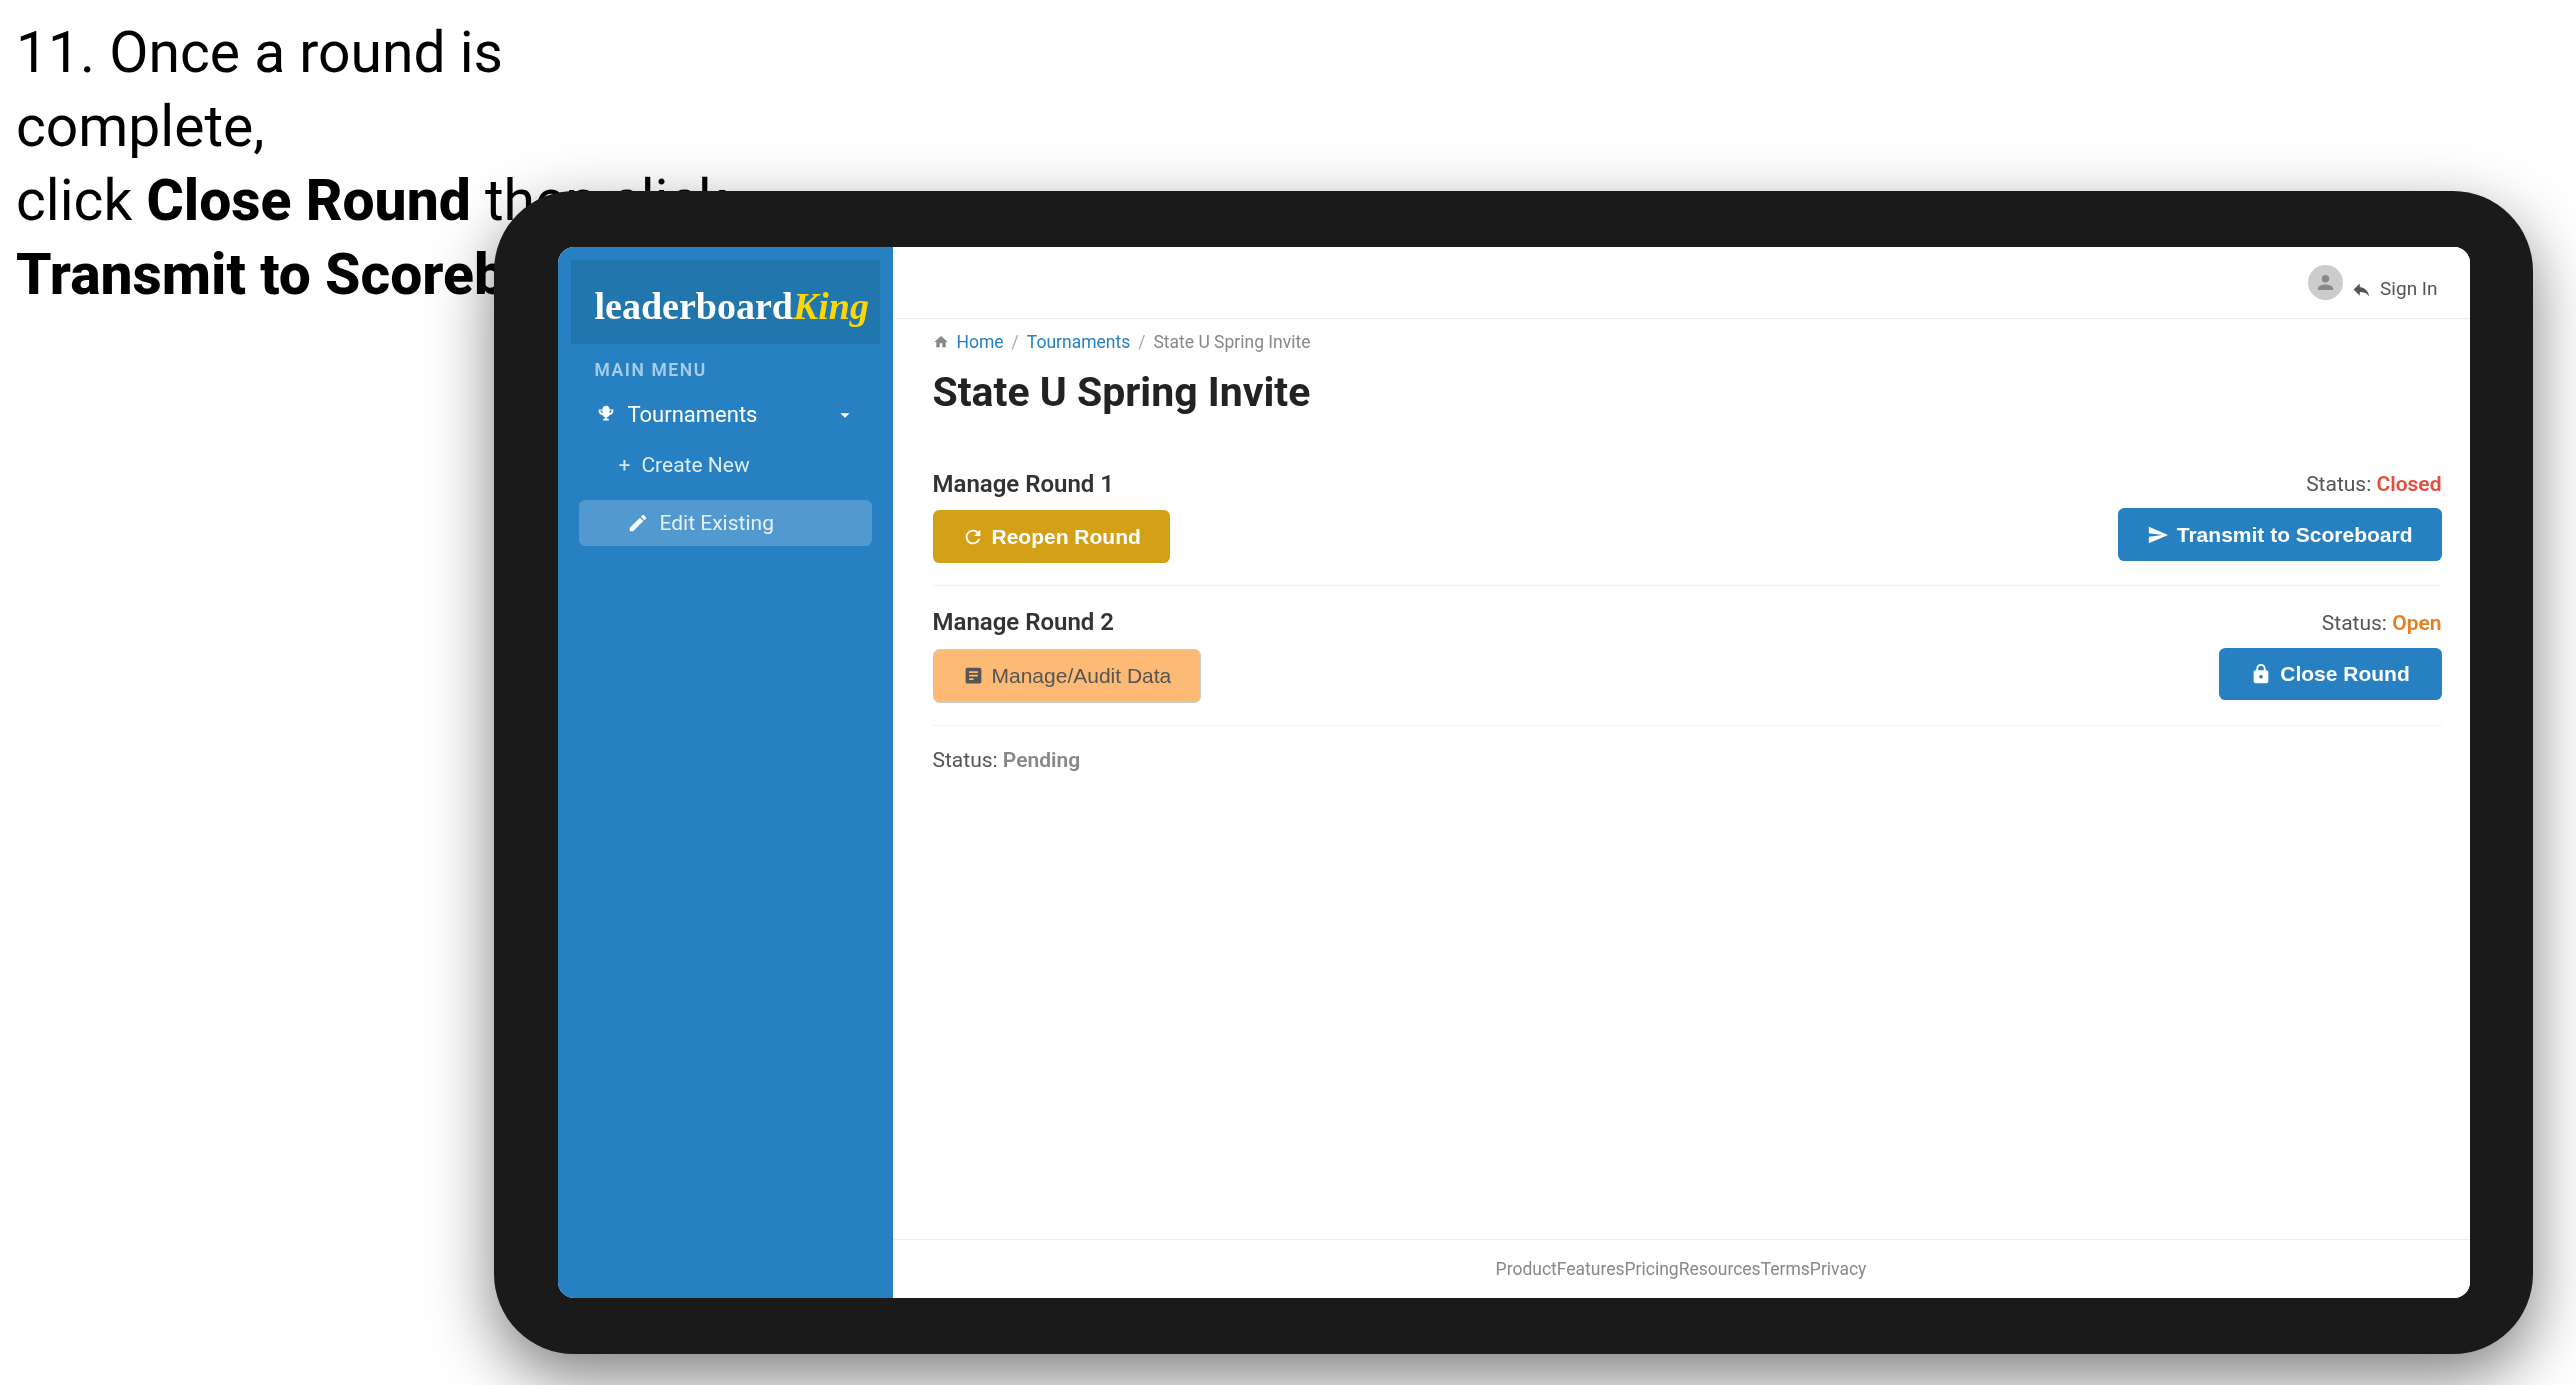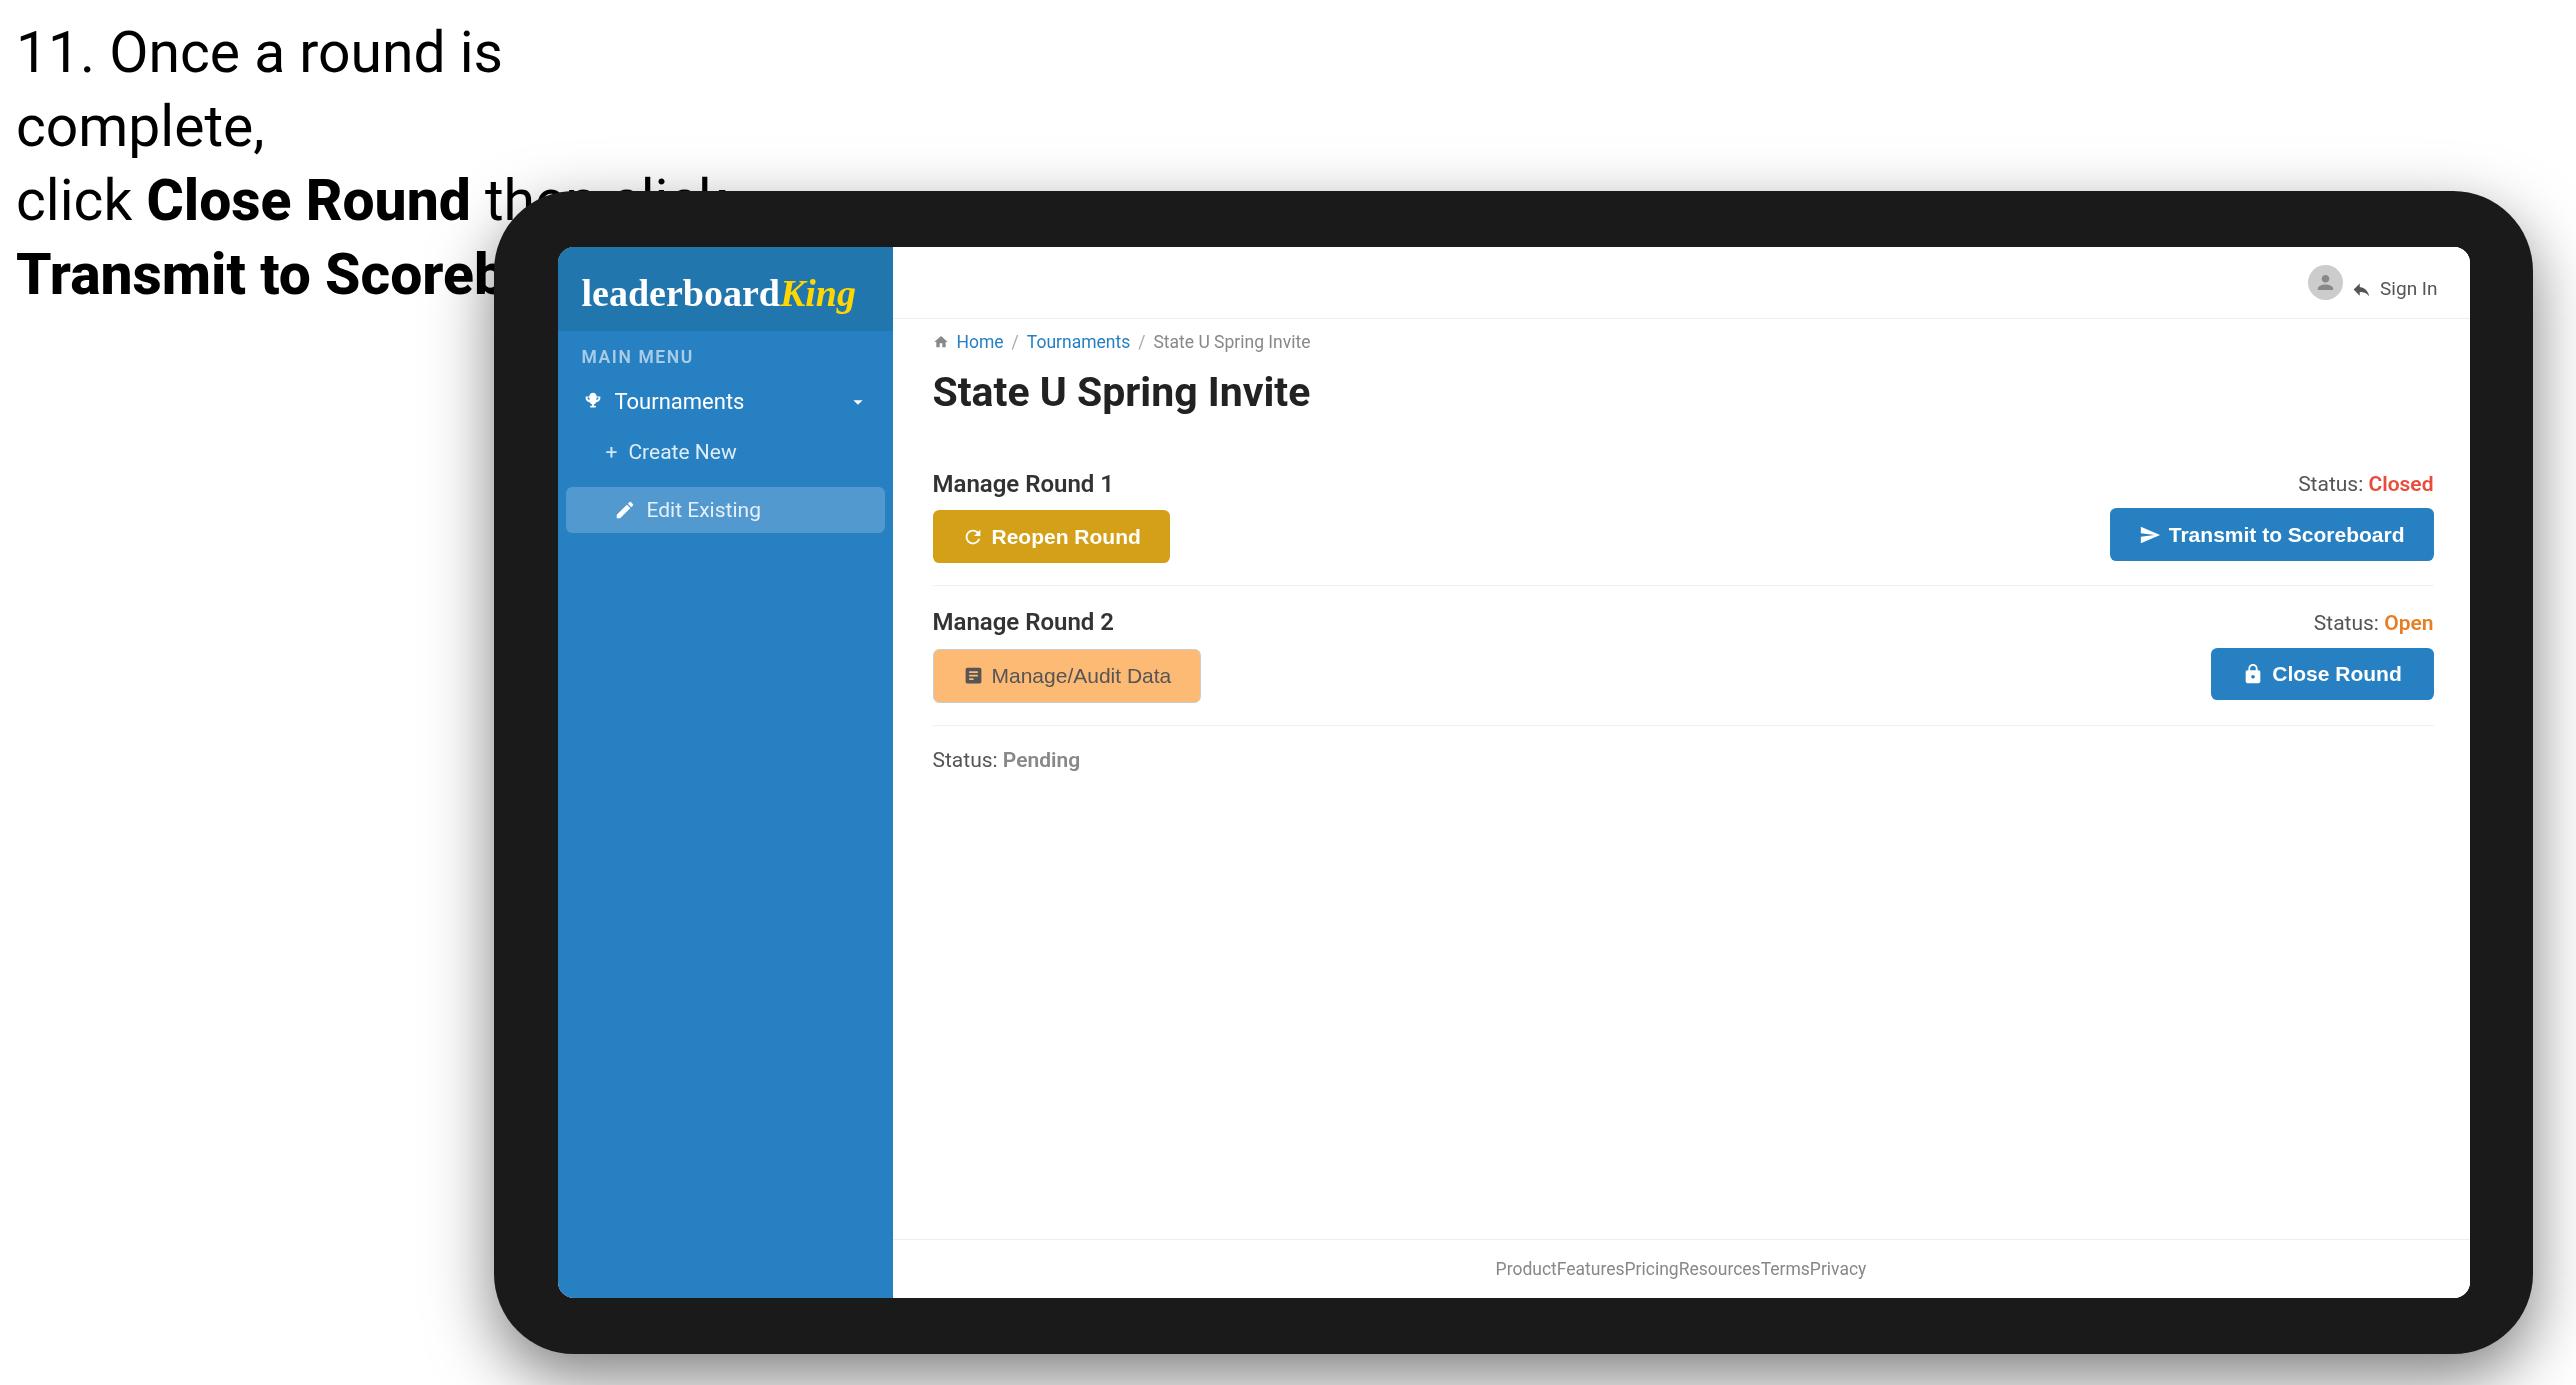--- a/index.html
+++ b/index.html
@@ -68,21 +68,21 @@
       height: 100%;
     }
 
     
     .sidebar {
       width: 335px;
       background: #2680c2;
       flex-shrink: 0;
       display: flex;
       flex-direction: column;
-      padding: 0;
+      padding: 13px;
     }
 
     .sidebar-logo {
       padding: 24px 24px 16px 24px;
       background: #2176ae;
     }
 
     .logo-text {
       font-size: 38px;
       font-weight: 700;
@@ -199,21 +199,21 @@
     .page-title {
       font-size: 41px;
       font-weight: 700;
       color: #222;
       padding: 8px 40px 24px 40px;
     }
 
     
     .content-area {
       flex: 1;
-      padding: 8px 36px 24px 40px;
+      padding: 8px 28px 24px 40px;
       overflow-y: auto;
     }
 
     
     .round-section {
       display: flex;
       align-items: center;
       justify-content: space-between;
       padding: 22px 0;
       border-bottom: 0.8px solid #f0f0f0;

